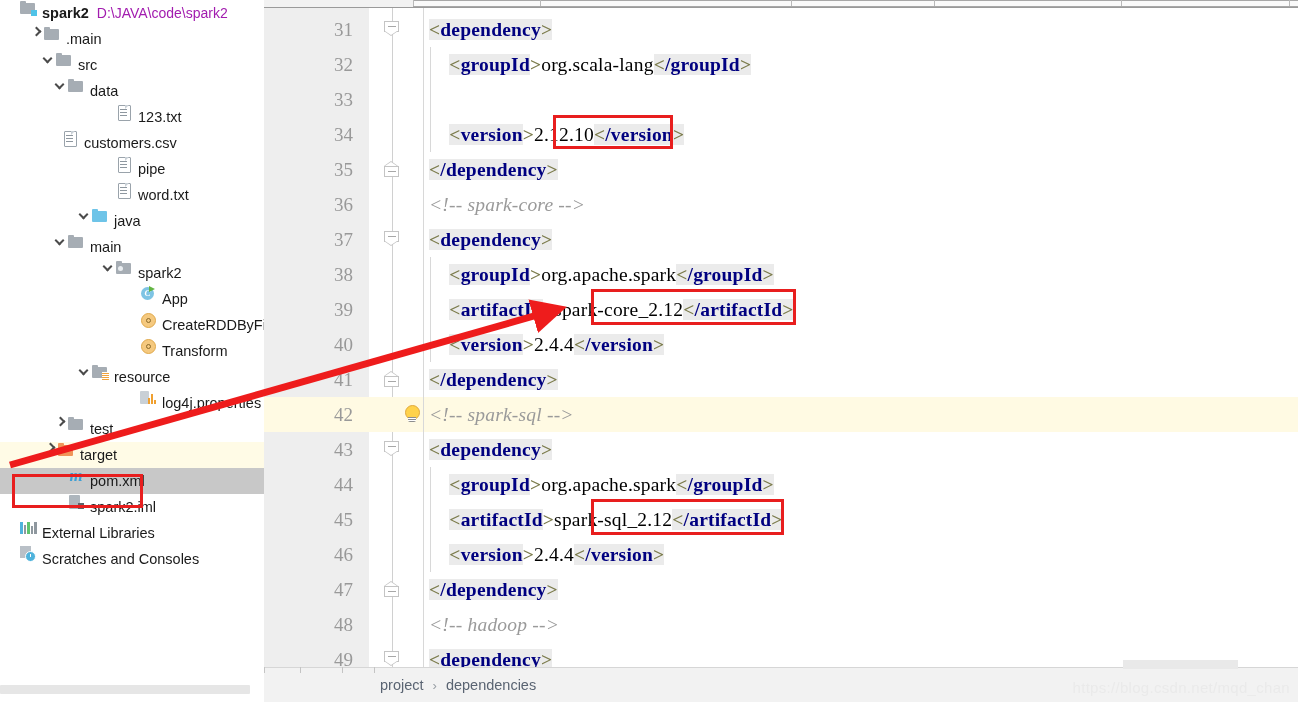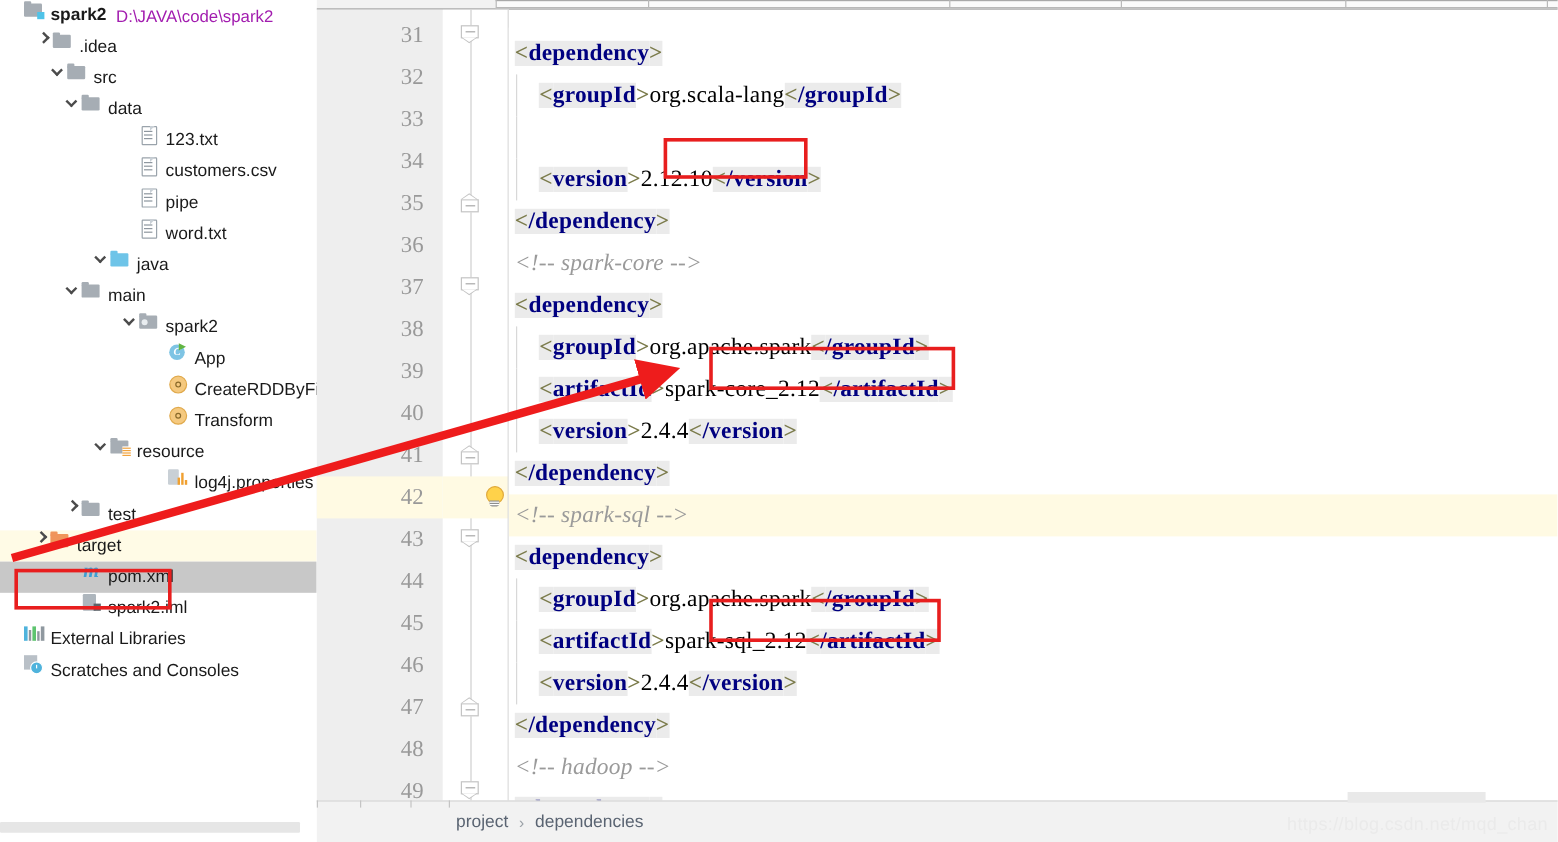--- a/index.html
+++ b/index.html
@@ -147,21 +147,21 @@
   #fold-strip{
     position:absolute;left:105px;top:8px;width:55px;height:660px;background:#ffffff;
   }
   #fold-line{
     position:absolute;left:23px;top:0;width:1px;height:660px;background:#d0d0d0;
   }
   #gutter-sep{
     position:absolute;left:159px;top:8px;width:1px;height:660px;background:#d8d8d8;
   }
   #code-area{
-    position:absolute;left:160px;top:23px;right:0;height:660px;background:#ffffff;overflow:hidden;
+    position:absolute;left:160px;top:8px;right:0;height:660px;background:#ffffff;overflow:hidden;
   }
 
   .line{
     position:absolute;left:0;right:0;height:35px;
   }
   .line.hl{background:#fffae3;}
   .lnum{
     position:absolute;right:16px;top:0;height:35px;line-height:35px;
     color:#999999;font-family:"Liberation Serif",serif;font-size:19px;
   }
@@ -261,21 +261,21 @@
           <span class="badge-sq"></span>
         </span>
       <span class="tree-label bold">spark2</span>
       <span class="path-label">D:\JAVA\code\spark2</span>
     </div>
 
     <div id="tree-items">
         <div class="tree-row" style="padding-left: 30px;">
           <span class="twisty right"></span>
           <span class="ico ico-folder"></span>
-          <span class="tree-label">.idea</span>
+          <span class="tree-label">.main</span>
         </div>
         <div class="tree-row" style="padding-left: 42px;">
           <span class="twisty down"></span>
           <span class="ico ico-folder"></span>
           <span class="tree-label">src</span>
         </div>
         <div class="tree-row" style="padding-left: 54px;">
           <span class="twisty down"></span>
           <span class="ico ico-folder"></span>
           <span class="tree-label">data</span>
@@ -283,21 +283,21 @@
         <div class="tree-row" style="padding-left: 102px;">
           <span class="twisty"></span>
           <span class="ico ico-file">
             <span class="corner"></span>
             <i class="l" style="top:5px"></i>
             <i class="l" style="top:8px"></i>
             <i class="l" style="top:11px"></i>
           </span>
           <span class="tree-label">123.txt</span>
         </div>
-        <div class="tree-row" style="padding-left: 102px;">
+        <div class="tree-row" style=" margin-left: 48px;">
           <span class="twisty"></span>
           <span class="ico ico-file">
             <span class="corner"></span>
             <i class="l" style="top:5px"></i>
             <i class="l" style="top:8px"></i>
             <i class="l" style="top:11px"></i>
           </span>
           <span class="tree-label">customers.csv</span>
         </div>
         <div class="tree-row" style="padding-left: 102px;">
@@ -379,21 +379,21 @@
             <i class="b" style="left:12px;height:10px"></i>
             <i class="b" style="left:15px;height:4px"></i>
           </span>
           <span class="tree-label">log4j.properties</span>
         </div>
         <div class="tree-row" style="padding-left: 54px;">
           <span class="twisty right"></span>
           <span class="ico ico-folder"></span>
           <span class="tree-label">test</span>
         </div>
-        <div class="tree-row hl-yellow" style="padding-left: 28px;">
+        <div class="tree-row hl-yellow" style="padding-left: 44px;">
           <span class="twisty right"></span>
           <span class="ico ico-folder ico-folder-orange"></span>
           <span class="tree-label">target</span>
         </div>
         <div class="tree-row hl-sel" style="padding-left: 54px;">
           <span class="twisty"></span>
           <span class="ico ico-maven">m</span>
           <span class="tree-label">pom.xml</span>
         </div>
         <div class="tree-row" style="padding-left: 54px;">

